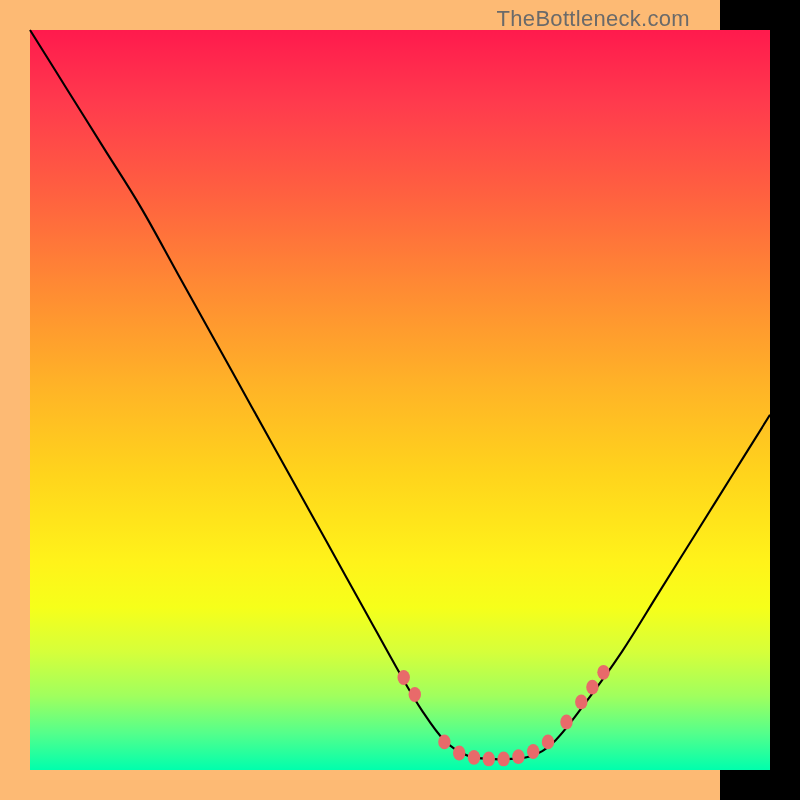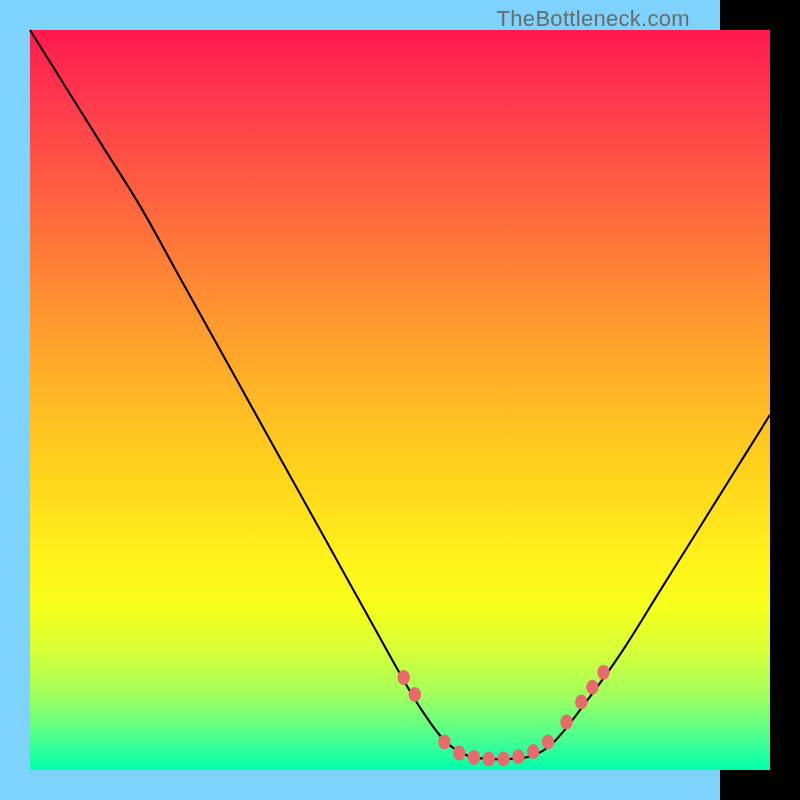--- a/index.html
+++ b/index.html
@@ -9,21 +9,21 @@
     height: 800px;
     background: #000;
     overflow: hidden;
   }
   .frame {
     position: absolute;
     left: 0;
     top: 0;
     width: 720px;
     height: 800px;
-    background: #7dd3fc;
+    background: #fdba74;
   }
   .plot-area {
     position: absolute;
     left: 30px;
     top: 30px;
     width: 740px;
     height: 740px;
     background: linear-gradient(to bottom,
       #ff1a4d 0%,
       #ff3b4d 10%,

